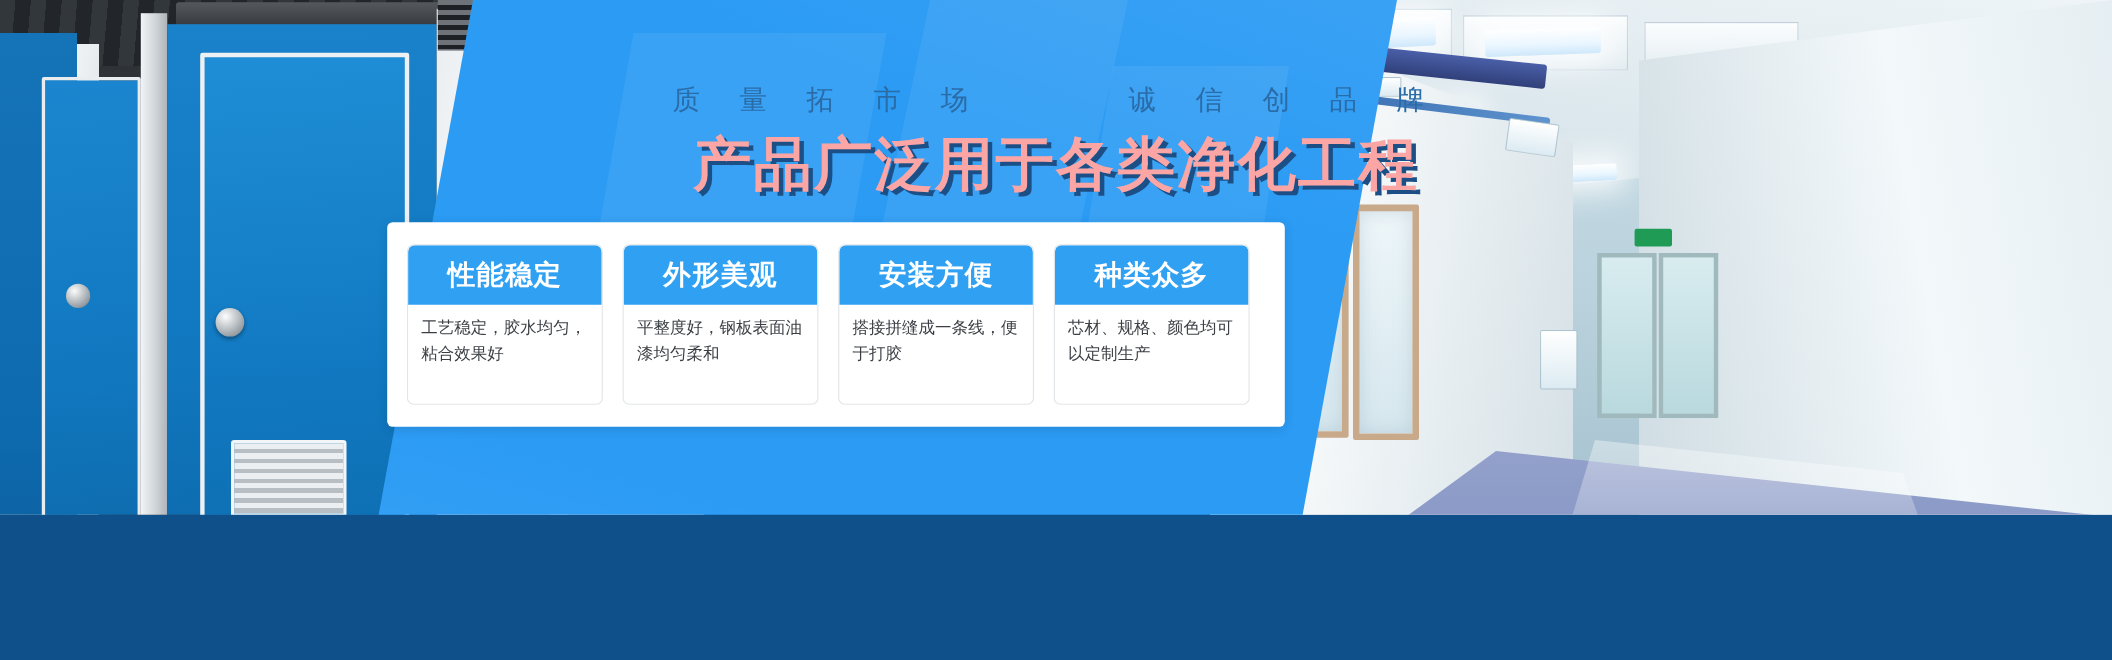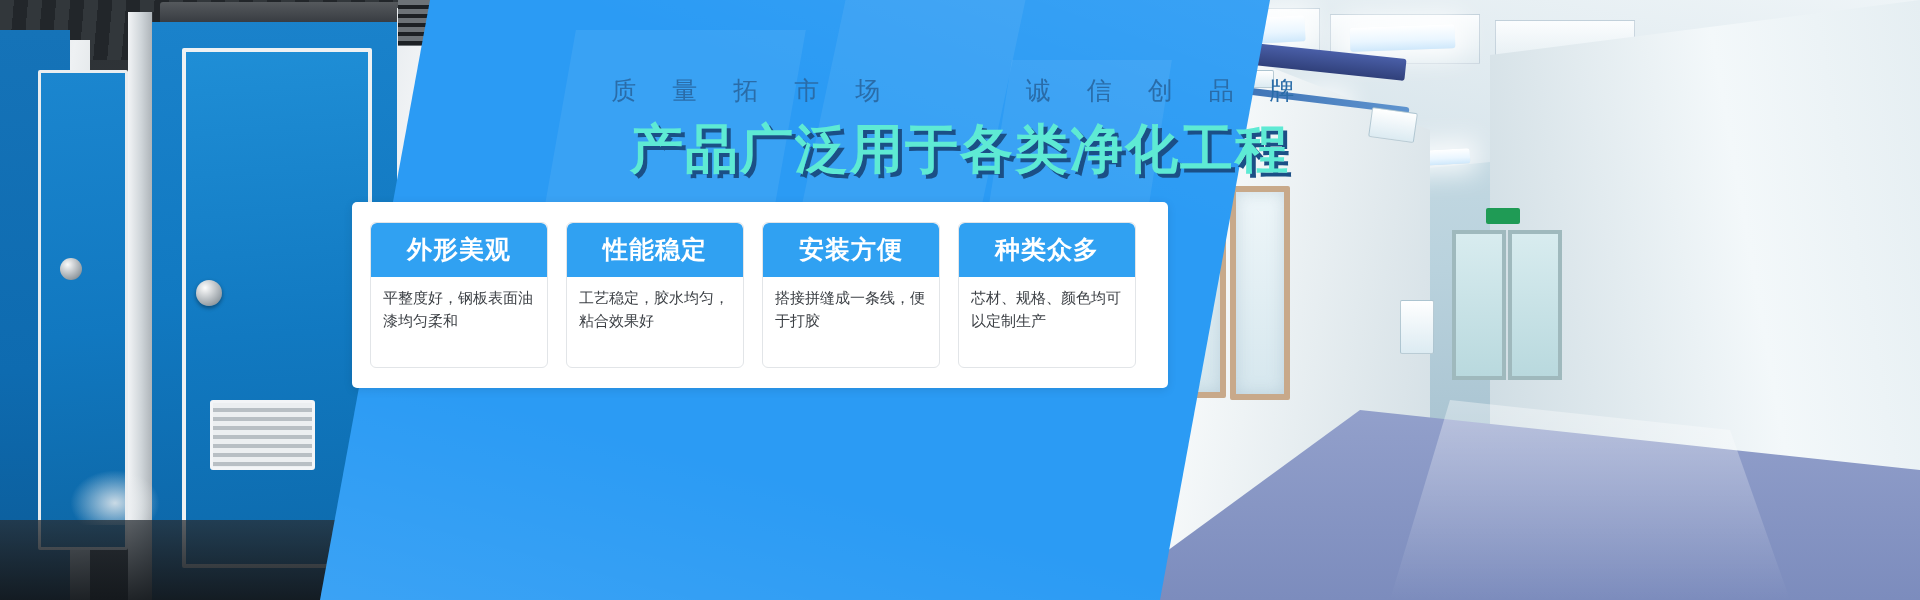--- a/index.html
+++ b/index.html
@@ -4,21 +4,21 @@
 <style>
   * { margin:0; padding:0; box-sizing:border-box; }
   html,body { width:1920px; height:600px; overflow:hidden; }
   body {
     font-family:"Liberation Sans","DejaVu Sans",sans-serif;
     background:#0f4f8a;
   }
 
   #banner {
     position:relative;
-    width:1920px; height:600px;
+    width:1920px; height:468px;
     overflow:hidden;
   }
 
   
   .photo-left {
     position:absolute; left:0; top:0; width:640px; height:600px;
     background:
       linear-gradient(180deg,#2b2f33 0%,#3c4247 55%,#23262a 100%);
     overflow:hidden;
   }
@@ -210,21 +210,21 @@
     font-family:"DejaVu Sans","Liberation Sans",sans-serif;
     white-space:pre;
     z-index:6;
   }
   .headline{
     position:absolute; left:0; top:114px; width:1920px;
     text-align:center;
     font-size:53px;
     font-weight:bold;
     letter-spacing:2px;
-    color:#5eead4;
+    color:#fca5a5;
     font-family:Liberation Sans, sans-serif;
     text-shadow:4px 4px 0 #1b4f86;
     z-index:6;
   }
 
   
   .cards-wrap{
     position:absolute; left:352px; top:202px;
     width:816px; height:186px;
     background:#ffffff;
@@ -330,27 +330,27 @@
     <div class="blue-ghost" style="left:820px;top:0px;width:180px;height:240px;transform:skewX(-12deg);"></div>
     <div class="blue-ghost" style="left:1000px;top:60px;width:160px;height:150px;transform:skewX(-9deg);"></div>
   </div>
 
   <div class="tagline">质 量 拓 市 场      诚 信 创 品 牌</div>
   <div class="headline">产品广泛用于各类净化工程</div>
 
   <div class="cards-wrap">
 
     <div class="card">
+      <div class="card-head">性能稳定</div>
+      <div class="card-body">工艺稳定，胶水均匀，粘合效果好</div>
+    </div>
+
+    <div class="card">
       <div class="card-head">外形美观</div>
       <div class="card-body">平整度好，钢板表面油漆均匀柔和</div>
-    </div>
-
-    <div class="card">
-      <div class="card-head">性能稳定</div>
-      <div class="card-body">工艺稳定，胶水均匀，粘合效果好</div>
     </div>
 
     <div class="card">
       <div class="card-head">安装方便</div>
       <div class="card-body">搭接拼缝成一条线，便于打胶</div>
     </div>
 
     <div class="card">
       <div class="card-head">种类众多</div>
       <div class="card-body">芯材、规格、颜色均可以定制生产</div>

